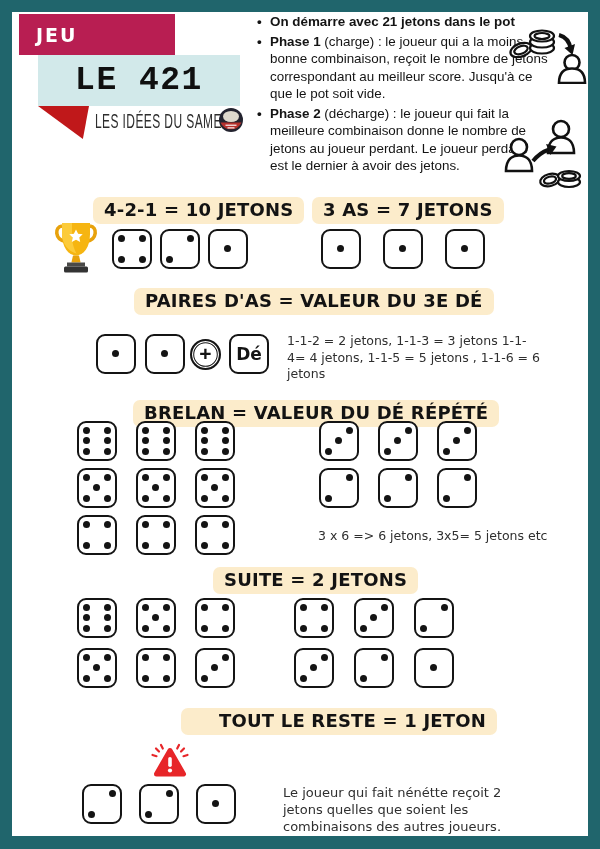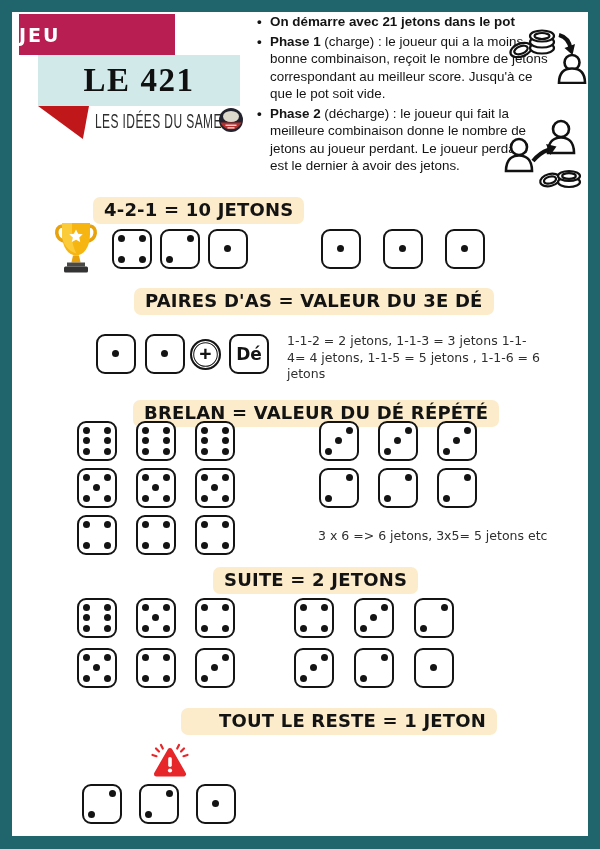--- a/index.html
+++ b/index.html
@@ -14,28 +14,28 @@
     border-style:solid;border-color:var(--frame,#20656c);
     border-width:12px 12px 13px 12px;pointer-events:none;z-index:50;
   }
   .abs{position:absolute;}
   
   .jeu-box{
     left:19px;top:14px;width:156px;height:41px;
     background:var(--tag_bg,#b81e52);color:#fff;
     font-family:"DejaVu Sans","Liberation Sans",sans-serif;
     font-weight:bold;font-size:19px;letter-spacing:2px;
-    display:flex;align-items:center;box-sizing:border-box;
+    display:flex;align-items:center;padding-left:17px;box-sizing:border-box;
     z-index:3;
   }
   .title-box{
     left:38px;top:55px;width:202px;height:51px;
     background:var(--title_bg,#d2e9ea);
     display:flex;align-items:center;justify-content:center;
-    font-family:Liberation Serif, serif;
+    font-family:Liberation Mono, monospace;
     font-weight:bold;font-size:33px;letter-spacing:1.5px;color:#101010;
     z-index:2;
   }
   .corner-triangle{
     left:38px;top:106px;width:51px;height:33px;
     background:var(--triangle,#c0181a);
     clip-path:polygon(0 0,100% 0,88% 100%);
   }
   .brand-text{
     left:95px;top:112px;font-size:15px;color:#2e2e2e;letter-spacing:.5px;
@@ -152,20 +152,21 @@
         <ellipse cx="46" cy="64" rx="10" ry="6" transform="rotate(-15 46 64)"></ellipse>
         <ellipse cx="46" cy="64" rx="6.2" ry="3.4" transform="rotate(-15 46 64)"></ellipse>
         <ellipse cx="65" cy="66" rx="11" ry="5"></ellipse>
         <ellipse cx="65" cy="60" rx="11" ry="5"></ellipse>
         <ellipse cx="65" cy="60" rx="6.8" ry="2.8"></ellipse>
       </g>
     </svg>
   </div>
 
   <div class="abs hl" style="left:93px;top:197px;">4-2-1 = 10 JETONS</div>
+  <div class="abs hl" style="left:312px;top:197px;">3 AS  = 7 JETONS</div>
   <div class="abs" style="left:54px;top:220px;">
     <svg width="44" height="54" viewBox="0 0 44 54">
       <path d="M8 6 c-7.5 1 -7.5 13.5 3.5 15.5" stroke="#e8a20c" stroke-width="3.6" fill="none"></path>
       <path d="M36 6 c7.5 1 7.5 13.5 -3.5 15.5" stroke="#e8a20c" stroke-width="3.6" fill="none"></path>
       <path d="M8 3 h28 v11.5 c0 12.5 -6.5 21 -14 21 s-14 -8.5 -14 -21 Z" fill="#f6b511"></path>
       <path d="M8 3 h10 v12 c0 8 2 14 4.5 18.5 c-8 -2 -14.5 -10 -14.5 -19 Z" fill="#fccb3a"></path>
       <path d="M22 9.5 l2.1 4.2 4.6 .6 -3.4 3.2 .9 4.6 -4.2 -2.3 -4.2 2.3 .9 -4.6 -3.4 -3.2 4.6 -.6 Z" fill="#fff"></path>
       <path d="M19 35.5 h6 l1.6 7 h-9.2 Z" fill="#e8a20c"></path>
       <rect x="13" y="42.5" width="18" height="4" fill="#4a4a48"></rect>
       <rect x="10" y="46.5" width="24" height="6" rx="1.5" fill="#333"></rect>
@@ -872,13 +873,14 @@
         <span class="cell"></span>
         <span class="cell">
           <span class="pip"></span>
         </span>
         <span class="cell"></span>
         <span class="cell"></span>
         <span class="cell"></span>
         <span class="cell"></span>
       </div>
     </div>
+  <div class="abs note center" style="left:283px;top:784px;width:262px;font-size:13px;">Le joueur qui fait nénétte reçoit 2 jetons quelles que soient les combinaisons des autres joueurs.</div>
 </div>
 
 </body></html>

